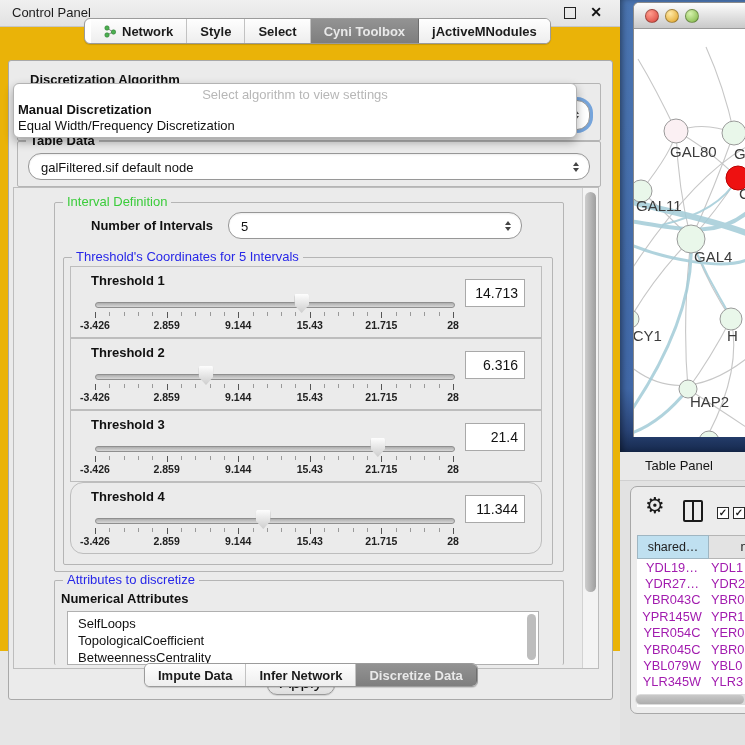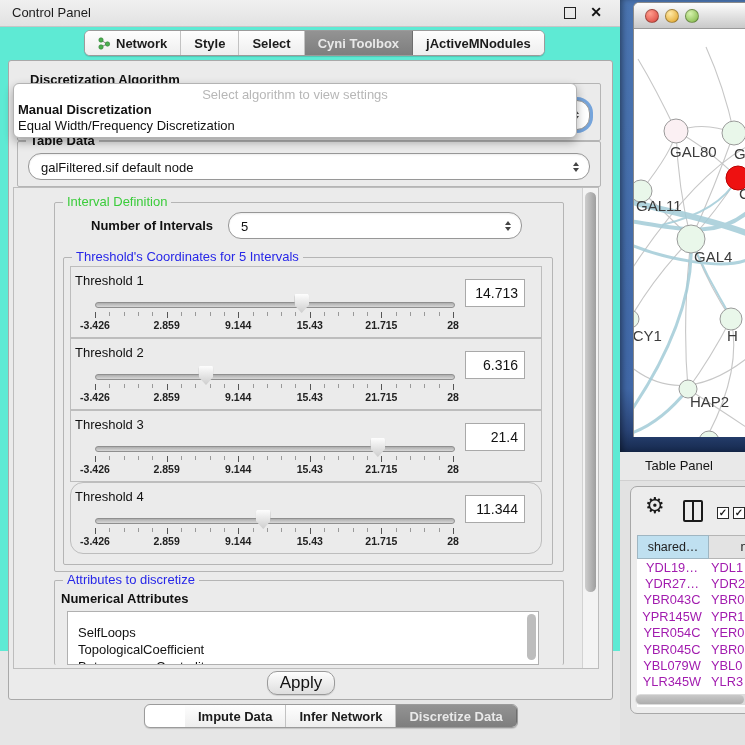--- a/index.html
+++ b/index.html
@@ -1,20 +1,20 @@
 <!DOCTYPE html>
 <html style="--green: #3bcc3b; --blue: #2727e8; --hdrblue: #bfe0f0;"><head>
 <meta charset="utf-8">
 <style>
   html,body{margin:0;padding:0;background:#cfcfcf;}
   #stage{position:relative;width:745px;height:745px;overflow:hidden;
          font-family:"Liberation Sans",sans-serif;background:#e6e6e6;
          -webkit-font-smoothing:antialiased;}
   
-  .cp{position:absolute;left:0;top:0;width:620px;height:651px;background:#5eead4;}
+  .cp{position:absolute;left:0;top:0;width:620px;height:651px;background:#eab308;}
   .cp-titlebar{position:absolute;left:0;top:0;width:620px;height:26px;
       background:linear-gradient(#f0f0f0,#e2e2e2);border-bottom:1px solid #c6c6c6;}
   .cp-title{position:absolute;left:12px;top:5px;font-size:13px;color:#1c1c1c;}
   .tb-float{position:absolute;right:44px;top:7px;width:10px;height:10px;border:1.6px solid #222;}
   .tb-close{position:absolute;right:18px;top:4px;font-size:14px;font-weight:700;color:#111;}
   
   .seg-bar{position:absolute;display:flex;border:1px solid #9b9b9b;border-radius:6px;
       overflow:hidden;height:24px;background:#fff;box-shadow:0 1px 1px rgba(0,0,0,.15);}
   .seg{display:flex;align-items:center;gap:5px;padding:0 13px;font-size:13px;font-weight:600;
       color:#1b1b1b;background:linear-gradient(#fefefe,#eee);border-right:1px solid #c2c2c2;
@@ -50,21 +50,21 @@
   .popup .opt.bold{font-weight:700;}
   
   .scrollpane{position:absolute;left:4px;top:126px;width:584px;height:480px;
       border:1px solid #bdbdbd;background:#ebebeb;}
   .vscroll{position:absolute;right:0;top:0;width:15px;height:100%;
       background:#f3f3f3;border-left:1px solid #d2d2d2;}
   .vthumb{position:absolute;left:2px;width:11px;border-radius:6px;
       background:linear-gradient(90deg,#cdcdcd,#9e9e9e);}
   
   .th-panel{position:absolute;left:6px;width:470px;height:70px;border:1px solid #bdbdbd;background:#ebebeb;}
-  .th-label{position:absolute;left:4px;top:6px;font-size:13px;font-weight:400;color:#111;}
+  .th-label{position:absolute;left:20px;top:6px;font-size:13px;font-weight:700;color:#111;}
   .slider{position:absolute;left:24px;top:30px;width:358px;height:36px;}
   .track{position:absolute;left:0;top:5px;width:100%;height:4px;border-radius:3px;
       background:linear-gradient(#adadad,#d8d8d8);border:1px solid #8f8f8f;}
   .thumb{position:absolute;top:-3px;width:15px;height:19px;transform:translateX(-50%);
       background:linear-gradient(#fdfdfd,#cdcdcd);
       clip-path:polygon(8% 0,92% 0,100% 10%,100% 56%,50% 100%,0 56%,0 10%);
       filter:drop-shadow(0 1px 1px rgba(0,0,0,.45));}
   .ticks{position:absolute;left:0;top:15px;width:100%;height:7px;}
   .tick{position:absolute;width:1px;height:4px;background:#999;}
   .tick.major{height:6px;background:#555;}
@@ -124,21 +124,21 @@
 <div id="stage">
 
   <div class="cp">
 
     <div class="cp-titlebar">
       <span class="cp-title">Control Panel</span>
       <span class="tb-float"></span>
       <span class="tb-close">✕</span>
     </div>
 
-    <div class="seg-bar" style="left:84px;top:30px;">
+    <div class="seg-bar" style="left:84px;top:18px;padding-left:6px;">
       <div class="seg">
         <svg width="13" height="13" viewBox="0 0 13 13">
           <line x1="3" y1="3" x2="9" y2="7" stroke="#8a8a8a"></line>
             <line x1="3" y1="10" x2="9" y2="7" stroke="#8a8a8a"></line>
           <circle cx="3" cy="3" r="2.2" fill="#4caf50" stroke="#2e7d32" stroke-width=".6"></circle>
           <circle cx="3" cy="10" r="2.2" fill="#4caf50" stroke="#2e7d32" stroke-width=".6"></circle>
           <circle cx="9.5" cy="7" r="2.2" fill="#4caf50" stroke="#2e7d32" stroke-width=".6"></circle>
         </svg>
         <span>Network</span>
       </div>
@@ -381,40 +381,40 @@
               </div>
               <input class="th-value" value="11.344" style="">
             </div>
           </div>
         </div>
 
         <div class="group" style="left:40px;top:392px;width:508px;height:84px;border-bottom:none;">
           <span class="glabel blue">Attributes to discretize</span>
           <span style="position:absolute;left:6px;top:10px;font-size:13px;font-weight:700;color:#111;">Numerical Attributes</span>
           <div class="listbox" style="left:12px;top:30px;width:470px;height:52px;">
-            <div class="li" style="margin-top:12px;">SelfLoops</div>
+            <div class="li" style="margin-top:3px;">SelfLoops</div>
             <div class="li">TopologicalCoefficient</div>
             <div class="li">BetweennessCentrality</div>
             <div style="position:absolute;right:2px;top:2px;width:9px;height:48px;">
               <div style="position:absolute;left:0;top:0;width:9px;height:46px;border-radius:5px;background:#bdbdbd;"></div>
             </div>
           </div>
         </div>
 
         <div class="vscroll">
           <div class="vthumb" style="top:4px;height:400px;"></div>
         </div>
       </div>
 
       <div class="btn" style="left:258px;top:610px;width:66px;height:22px;">
         <span>Apply</span>
       </div>
     </div>
 
-    <div class="seg-bar" style="left:144px;top:704px;height:22px;padding-left:40px;">
+    <div class="seg-bar" style="left:144px;top:663px;height:22px;">
       <div class="seg">
         <span>Impute Data</span>
       </div>
       <div class="seg">
         <span>Infer Network</span>
       </div>
       <div class="seg sel">
         <span>Discretize Data</span>
       </div>
     </div>

